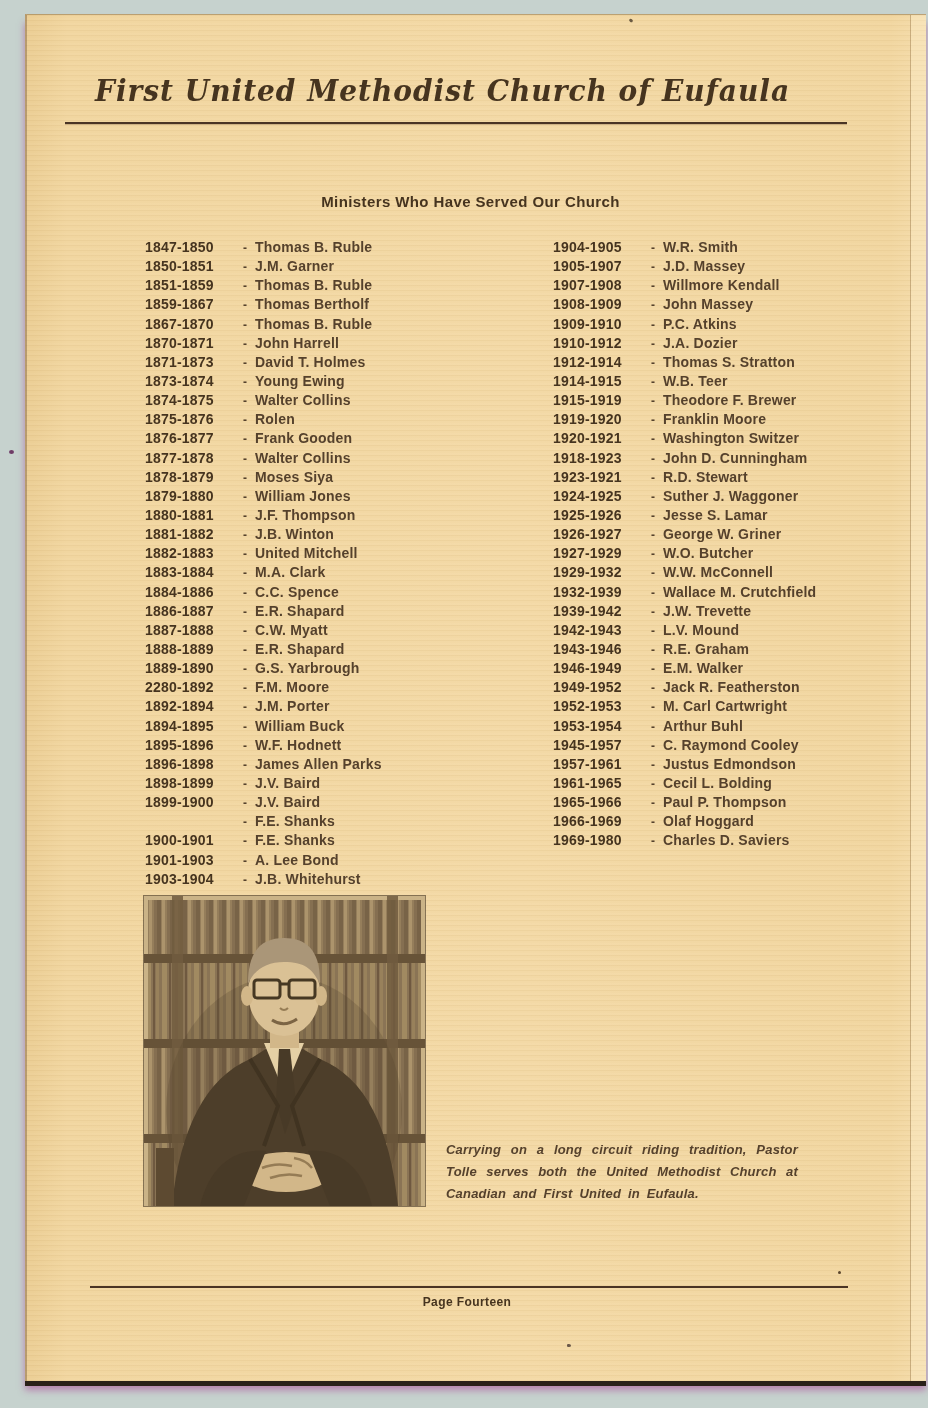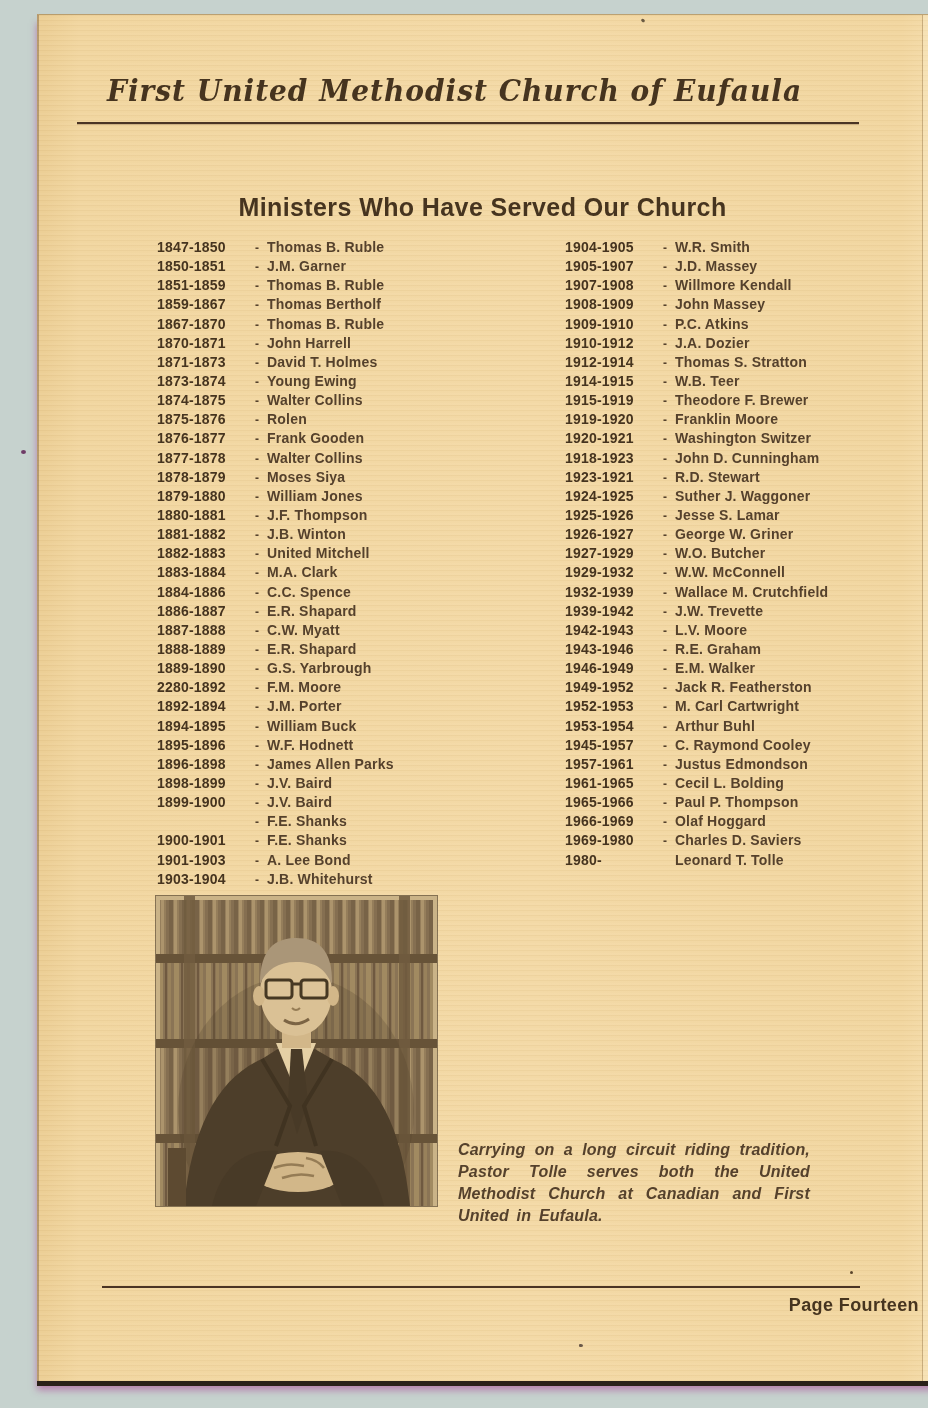--- a/index.html
+++ b/index.html
@@ -12,21 +12,20 @@
   }
   *{margin:0;padding:0;box-sizing:border-box;}
   body{
     background:var(--scanner-bg);
     font-family:"Liberation Sans", sans-serif;
     width:928px;height:1408px;overflow:hidden;
   }
   .scan{
     position:relative;width:749px;height:1408px;
     background:var(--scanner-bg);
-    margin-left:12px;
   }
   .page{
     position:absolute;left:25px;top:14px;width:901px;height:1367px;
     background:
       repeating-linear-gradient(0deg, rgba(170,125,60,0.07) 0 1px, rgba(255,245,215,0.05) 1px 3px, transparent 3px 5px),
       linear-gradient(90deg, #eccf96 0 6px, var(--paper) 40px, #f3d9a6 55%, var(--paper) 96%, #f4dcab 100%);
     border-left:2px solid rgba(125,92,50,0.5);
     border-top:1px solid rgba(125,100,65,0.45);
     box-shadow:0 5px 0 #2a2018, 0 9px 7px rgba(165,45,140,0.5);
   }
@@ -47,21 +46,21 @@
     transform:scaleY(1.05);
   }
   .header-rule{
     position:absolute;left:38px;top:107px;width:782px;height:2px;
     background:var(--rule);
     box-shadow:0 1px 0 rgba(90,60,30,0.25);
   }
   .section-title{
     position:absolute;left:0;top:178px;width:880px;
     text-align:center;
-    font-size:25px;font-weight:bold;letter-spacing:0.4px;
+    font-size:15px;font-weight:bold;letter-spacing:0.4px;
     color:var(--ink-dark);
     padding-left:7px;
   }
   .col{
     position:absolute;top:223px;
   }
   .col.left{left:118px;width:330px;}
   .col.right{left:526px;width:340px;}
   .row{
     display:flex;align-items:baseline;
@@ -73,31 +72,31 @@
   .row .sep{width:20px;flex:0 0 20px;text-align:center;font-size:12px;}
   .row .nm{flex:1;}
   .photo{
     position:absolute;left:117px;top:881px;width:281px;height:310px;
     outline:1px solid rgba(45,32,20,0.55);
     background:#c9b68c;
   }
   .photo svg{display:block;width:100%;height:100%;}
   .caption{
     position:absolute;left:419px;top:1124px;width:352px;
-    font-size:16px;font-weight:bold;font-style:italic;
+    font-size:13px;font-weight:bold;font-style:italic;
     color:var(--ink);line-height:22px;
     text-align:justify;word-spacing:3px;letter-spacing:0.2px;
   }
   .footer-rule{
     position:absolute;left:63px;top:1271px;width:758px;height:2px;
     background:var(--rule);
   }
   .footer-label{
     position:absolute;left:0;top:1280px;width:880px;
-    text-align:right;font-size:18px;font-weight:bold;
+    text-align:center;font-size:12px;font-weight:bold;
     color:var(--ink-dark);letter-spacing:0.4px;
   }
   .speck{position:absolute;border-radius:50%;}
   .speck.purple{left:9px;top:450px;width:5px;height:4px;background:#6e3b66;}
   .speck.mark1{left:629px;top:19px;width:4px;height:3px;background:#6a5a42;transform:rotate(40deg);}
   .speck.mark2{left:838px;top:1271px;width:3px;height:3px;background:#5a452c;}
   .speck.mark3{left:567px;top:1344px;width:4px;height:3px;background:#6a5848;border-radius:40% 60% 60% 40%;}
 </style>
 </head>
 <body>
@@ -437,21 +436,21 @@
 
         <div class="row">
           <span class="yr">1939-1942</span>
           <span class="sep">-</span>
           <span class="nm">J.W. Trevette</span>
         </div>
 
         <div class="row">
           <span class="yr">1942-1943</span>
           <span class="sep">-</span>
-          <span class="nm">L.V. Moore</span>
+          <span class="nm">L.V. Mound</span>
         </div>
 
         <div class="row">
           <span class="yr">1943-1946</span>
           <span class="sep">-</span>
           <span class="nm">R.E. Graham</span>
         </div>
 
         <div class="row">
           <span class="yr">1946-1949</span>
@@ -506,25 +505,20 @@
           <span class="sep">-</span>
           <span class="nm">Olaf Hoggard</span>
         </div>
 
         <div class="row">
           <span class="yr">1969-1980</span>
           <span class="sep">-</span>
           <span class="nm">Charles D. Saviers</span>
         </div>
 
-        <div class="row">
-          <span class="yr">1980-</span>
-          <span class="sep"></span>
-          <span class="nm">Leonard T. Tolle</span>
-        </div>
       </div>
 
     <div class="photo">
       <svg viewBox="0 0 281 310" xmlns="http://www.w3.org/2000/svg">
         <defs>
           <pattern id="books1" width="13" height="100" patternUnits="userSpaceOnUse">
             <rect width="13" height="100" fill="#8a7758"></rect>
             <rect x="0" width="4" height="100" fill="#675640"></rect>
             <rect x="5" width="3" height="100" fill="#a5916c"></rect>
             <rect x="10" width="3" height="100" fill="#77654c"></rect>

